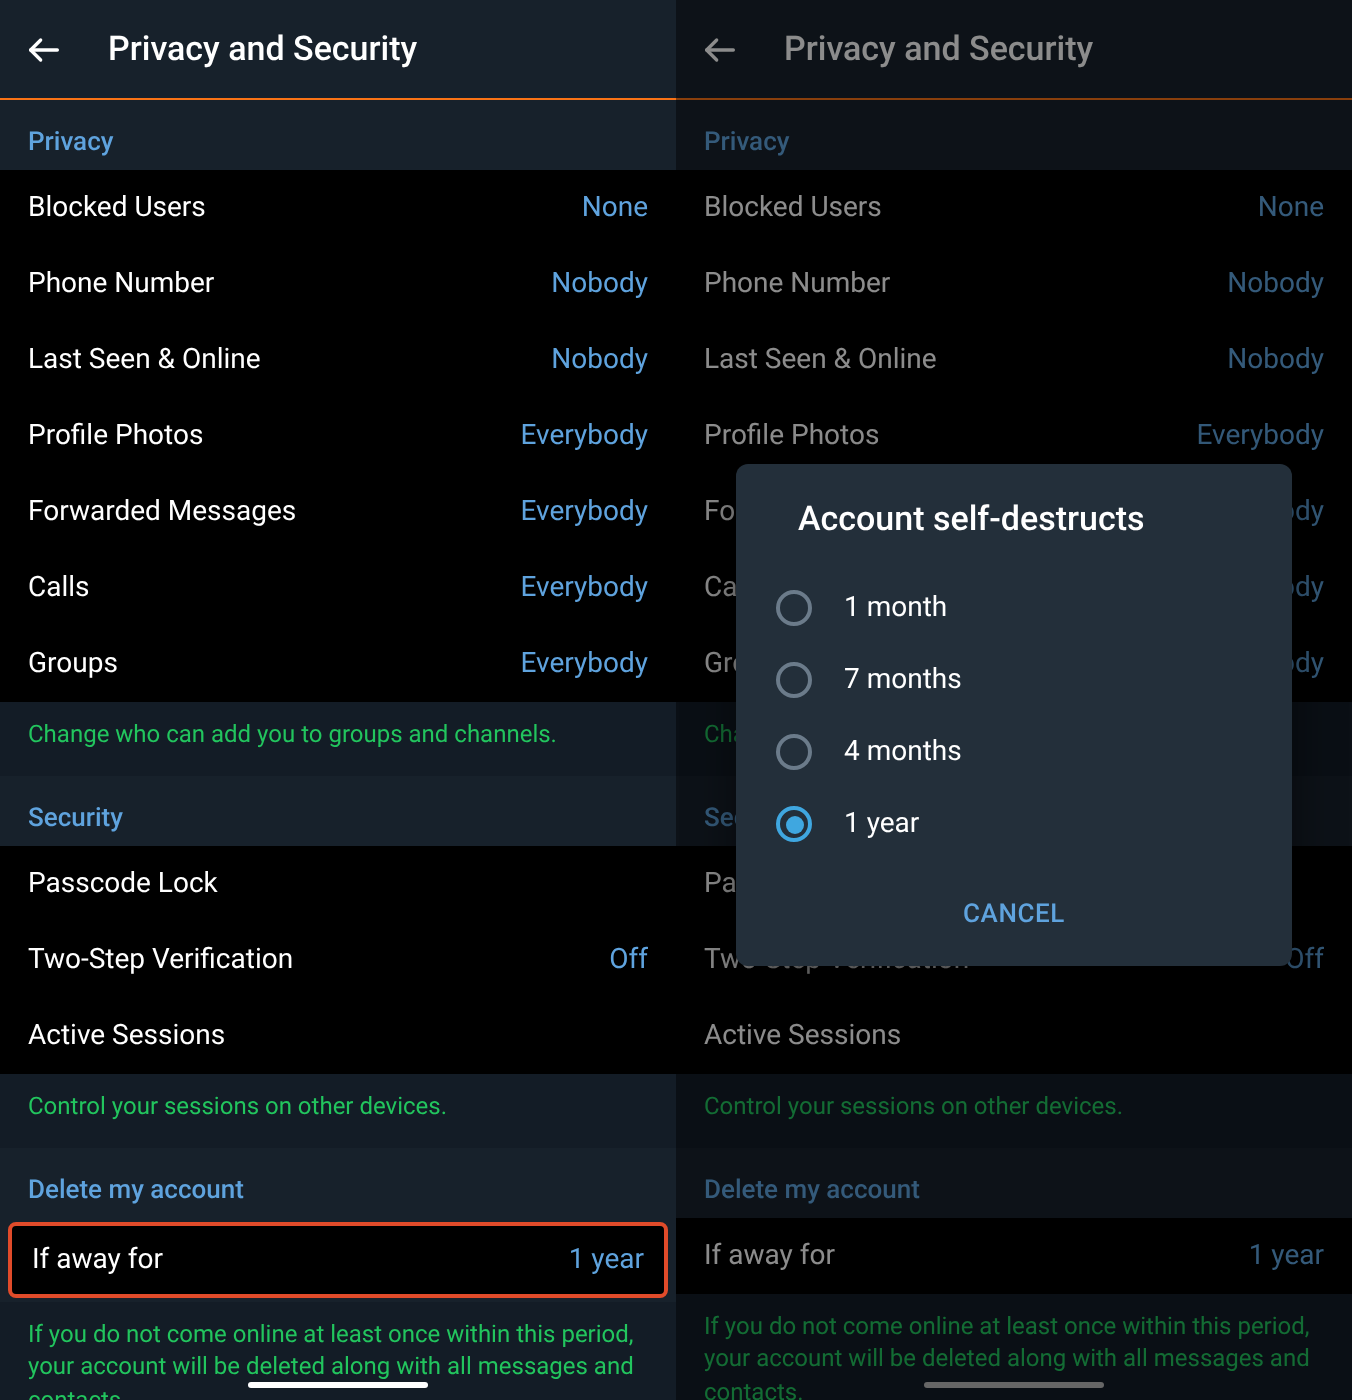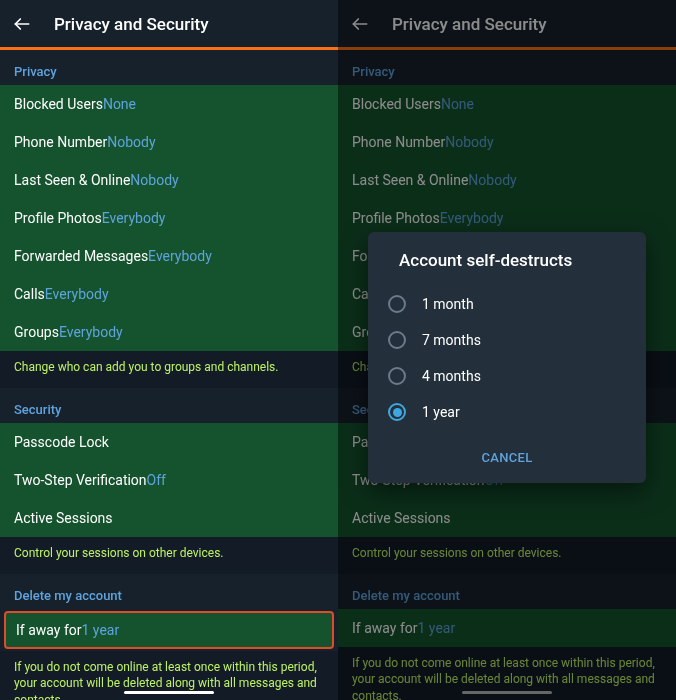--- a/index.html
+++ b/index.html
@@ -23,50 +23,51 @@
   }
   .screen.right .bg-dim {
     filter: brightness(0.55);
   }
   .header {
     height: 50px;
     background: #17212b;
     display: flex;
     align-items: center;
     padding: 0 12px;
-    border-bottom: 3px solid #f97316;
+    border-bottom: 1px solid #f97316;
   }
   .back-icon svg { display: block; }
   .header-title {
     color: #fff;
     font-size: 17px;
     font-weight: 500;
     margin-left: 22px;
   }
   .section-header {
     color: #5fa3de;
     font-size: 13px;
     font-weight: 500;
     padding: 14px 26px 6px 14px;
     background: #17212b;
   }
   .row {
     display: flex;
+    justify-content: space-between;
     align-items: center;
     padding: 11px 14px;
-    background: #14532d;
+    background: #000000;
     color: #fff;
     font-size: 14px;
   }
   .row .value {
     color: #5fa3de;
     font-size: 14px;
   }
   .caption {
-    color: #bef264;
+    color: #22c55e;
     font-size: 12px;
     padding: 8px 14px 12px 14px;
     background: #131c26;
     line-height: 1.4;
   }
   .highlight {
     border: 2px solid #e04b2a;
     border-radius: 4px;
     margin: 2px 4px;
     padding: 9px 10px;

